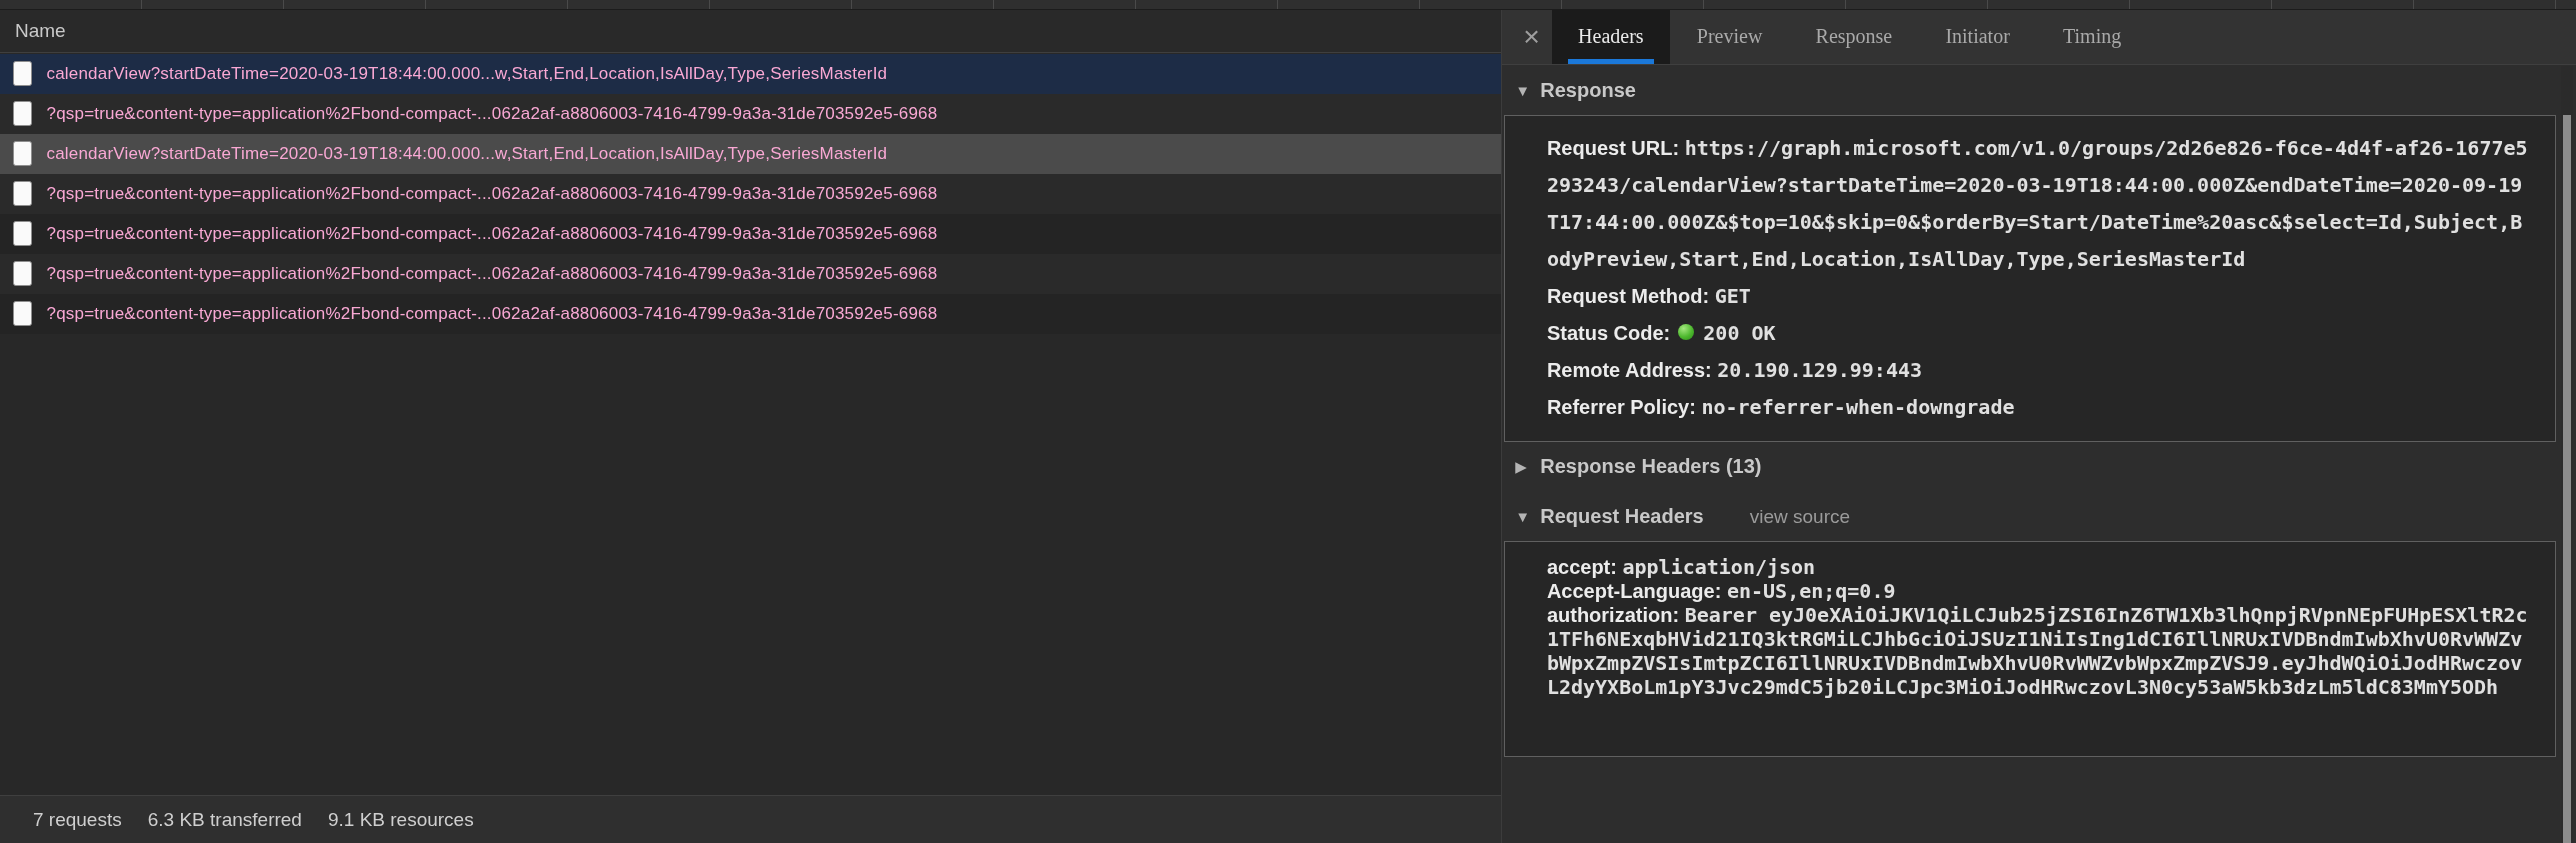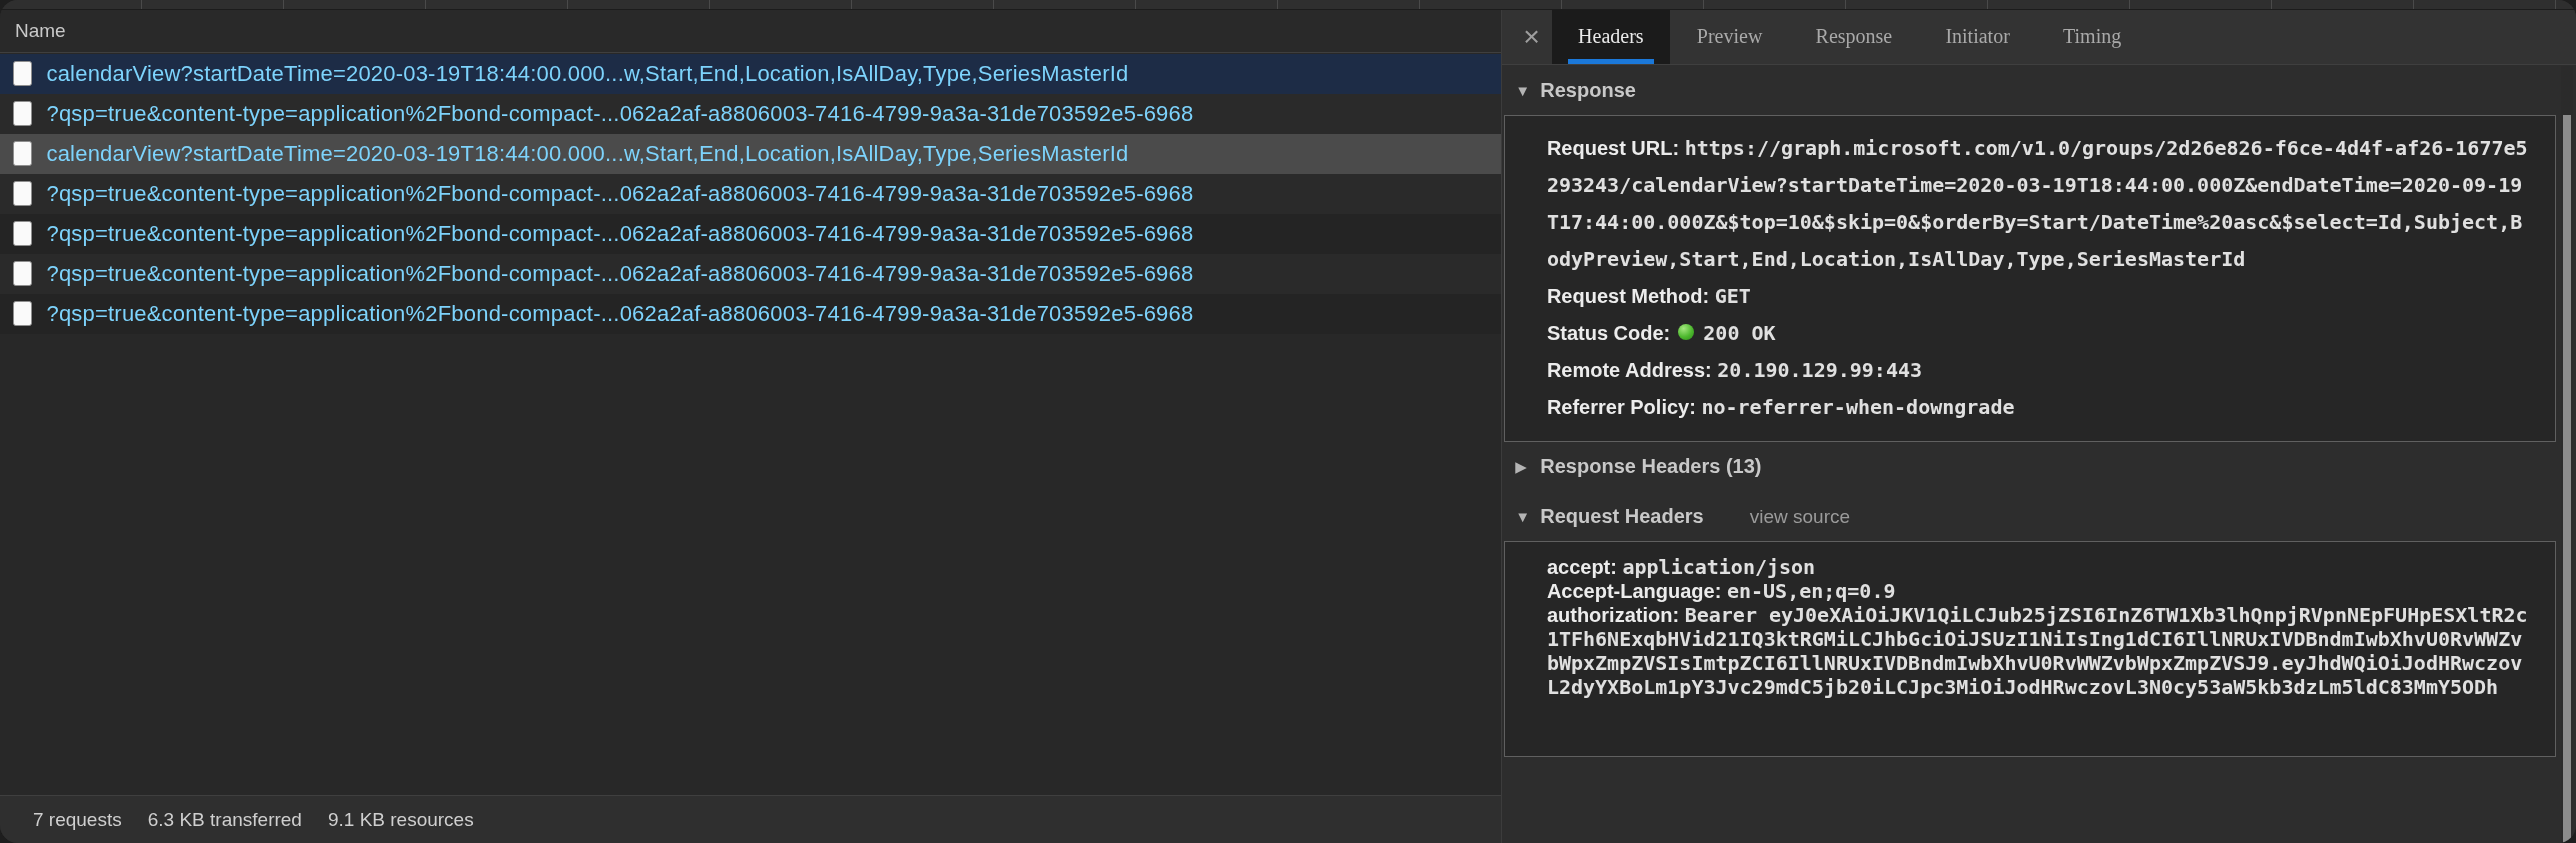--- a/index.html
+++ b/index.html
@@ -1,20 +1,20 @@
 <!DOCTYPE html>
 <html style="font-size:15px"><head>
 <meta charset="utf-8">
 <style>
   * { margin:0; padding:0; box-sizing:border-box; }
   html,body { background:#1e1e1e; }
   .app {
     position:relative; width:2576px; height:843px; overflow:hidden;
     background:#282828; font-family:"Liberation Sans", sans-serif;
-    color:#e0e0e0; cursor:default;border-radius:18px;
+    color:#e0e0e0; cursor:default;
   }
   
   .overview-strip {
     position:absolute; left:0; top:0; width:2576px; height:9.5px;
     background:repeating-linear-gradient(to right, #2f2f2f 0px, #2f2f2f 141px, #4a4a4a 141px, #4a4a4a 142px);
     border-bottom:0.9px solid #1c1c1c;
   }
   
   .left-panel { position:absolute; left:0; top:9.5px; width:1501px; height:834px; background:#282828; }
   .list-header {
@@ -27,21 +27,21 @@
     height:40px; display:flex; align-items:center; white-space:nowrap; overflow:hidden;
     background:#2a2a2a;
   }
   .row:nth-child(odd) { background:#242424; }
   .row.selected { background:#1d2c46; }
   .row.hovered  { background:#4b4b4b; }
   .doc-icon {
     flex:0 0 auto; width:19px; height:25px; margin:0 14.2px 0 13.3px;
     background:#fafafa; border:0.9px solid #8f8f8f; border-radius:2.8px;
   }
-  .row-label { font-size:22px; color:#7dd3fc; letter-spacing:0.2px; }
+  .row-label { font-size:17px; color:#f9a8d4; letter-spacing:0.2px; }
   .summary-bar {
     position:absolute; left:0; bottom:0; width:100%; height:49px;
     background:#2f2f2f; border-top:0.9px solid #3f3f3f;
     display:flex; align-items:center; padding-left:33px;
     font-size:19px; color:#cfcfcf;
   }
   .summary-bar span { margin-right:26px; }
   
   .pane-divider { position:absolute; left:1501px; top:9.5px; width:0.9px; height:834px; background:#3c3c3c; }
   

